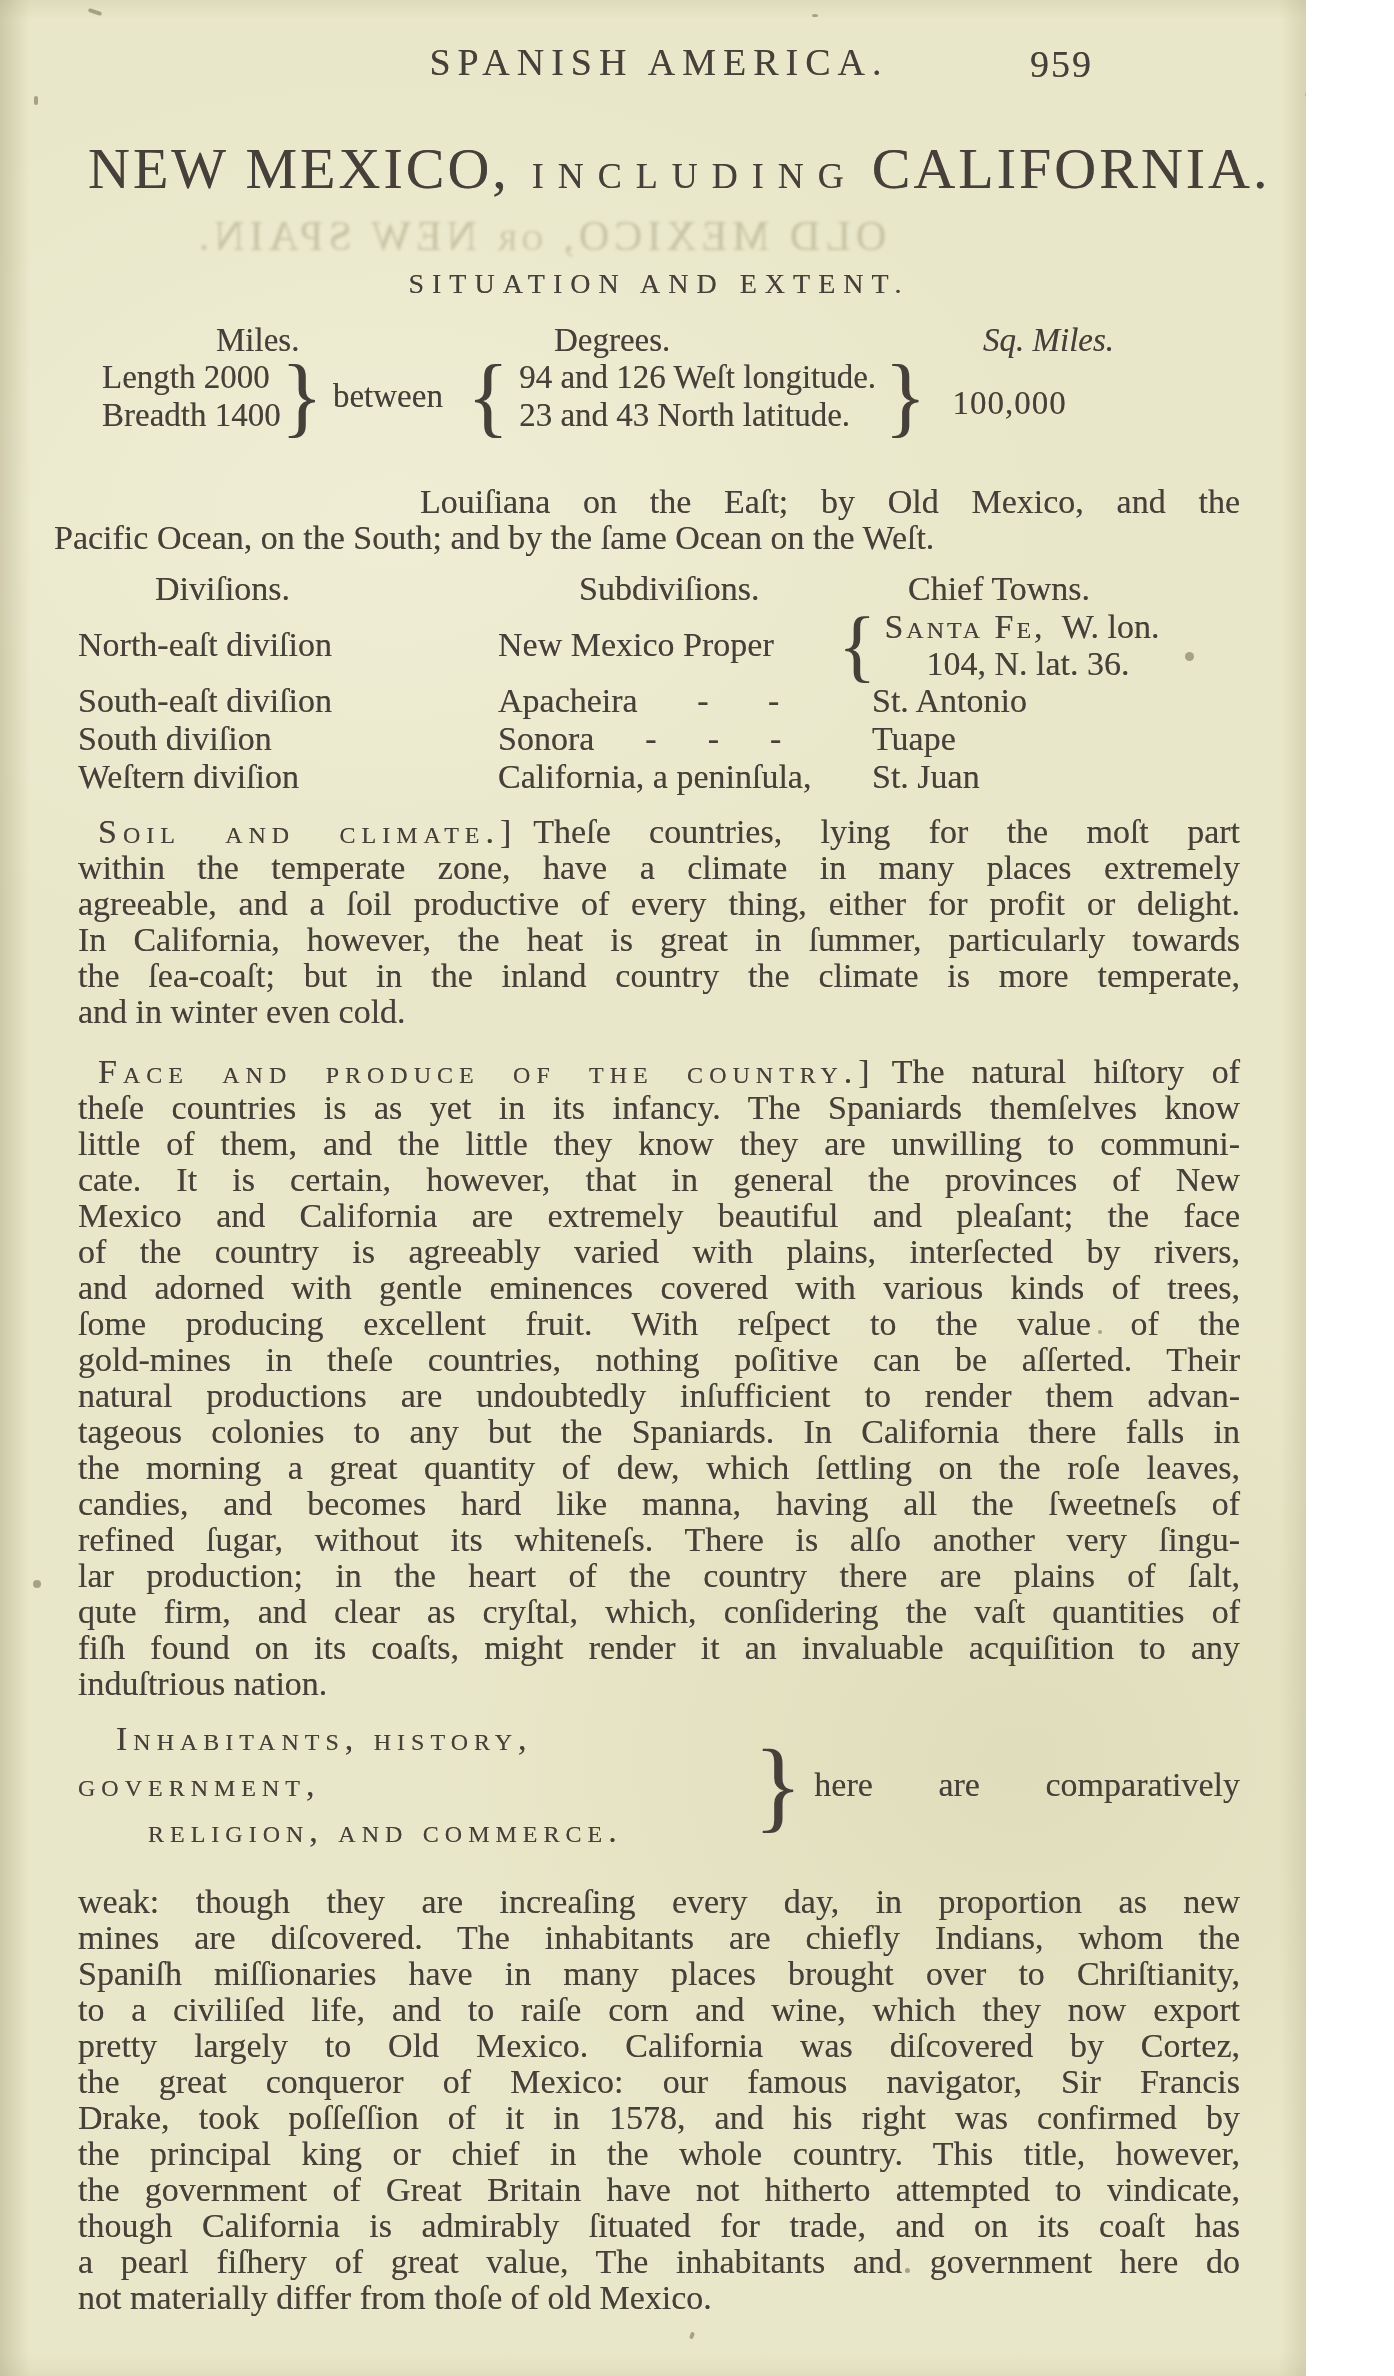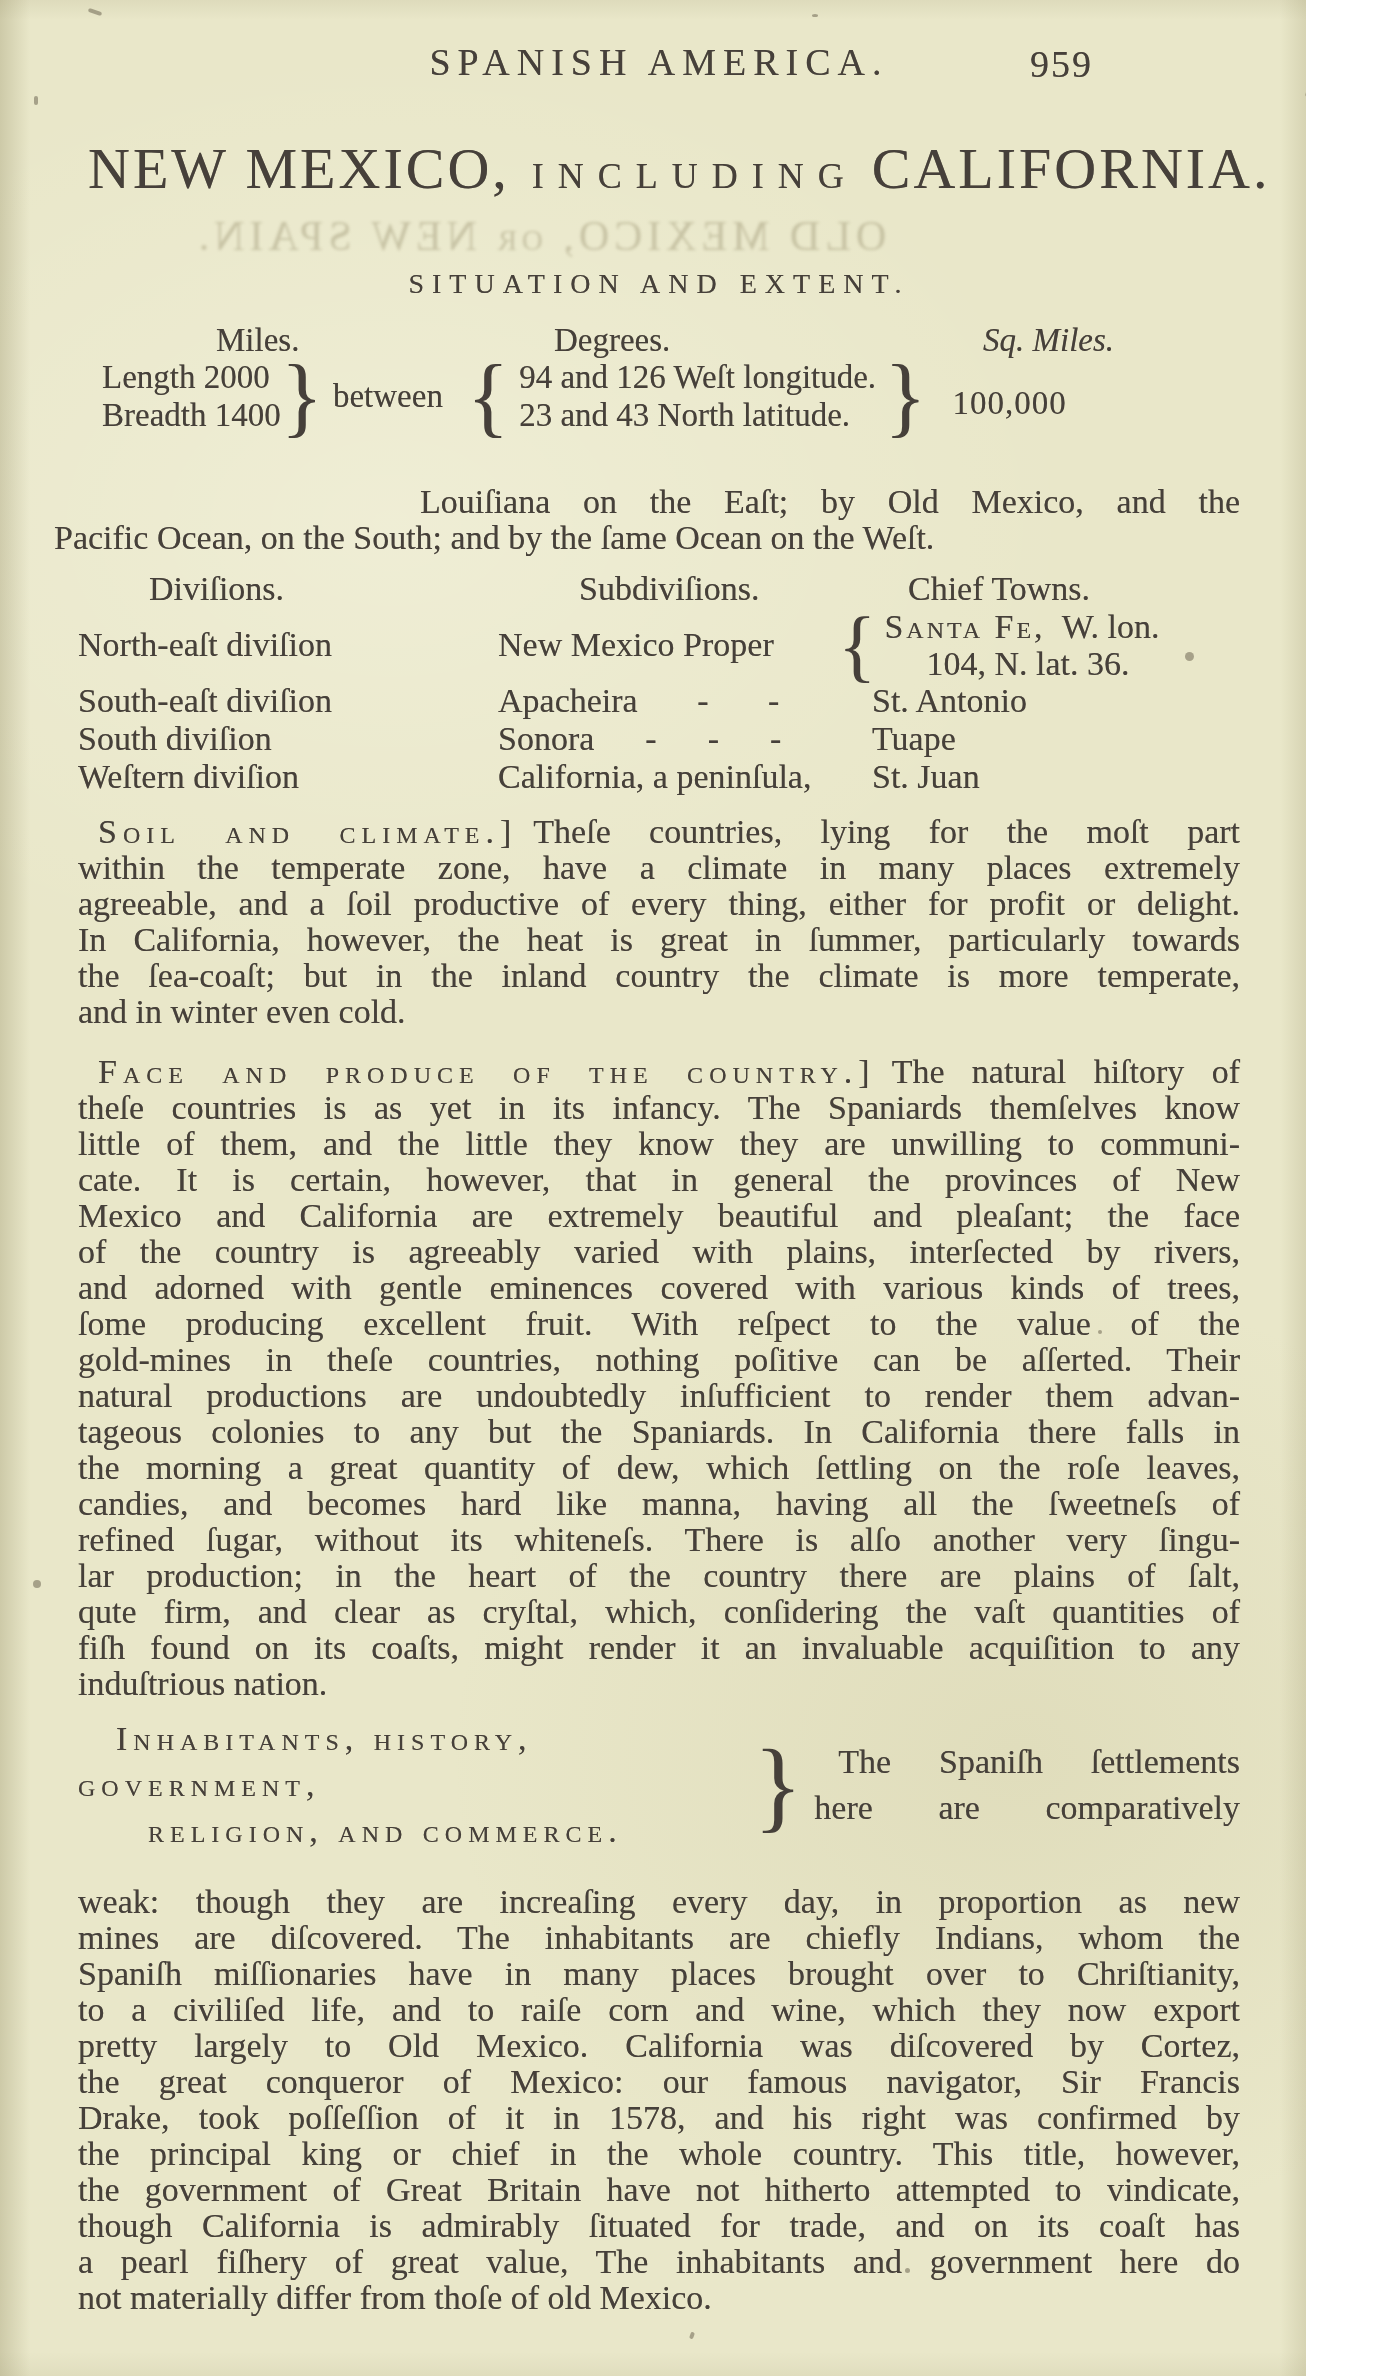--- a/index.html
+++ b/index.html
@@ -64,21 +64,21 @@
   .boundaries{margin-top:30px;}
   .b1{text-indent:40px;}
   .lead{font-variant:small-caps; font-size:47px; letter-spacing:2px; margin:0 8px 0 18px;}
   .b2{margin-left:342px; width:820px;}
   .b3{margin-left:-24px;}
 
   
   .divtable{margin-top:14px;}
   .divhead{position:relative; height:38px;}
   .divhead span{position:absolute;}
-  .dh1{left:71px;} .dh2{left:501px;} .dh3{left:830px;}
+  .dh1{left:77px;} .dh2{left:501px;} .dh3{left:830px;}
   .divrow{display:grid; grid-template-columns:420px 340px auto; line-height:38px; align-items:center;}
   .divrow .c2{white-space:pre;}
   .divrow .c3{padding-left:34px;}
   .row1 .c3{display:flex; align-items:center; padding-left:0;}
   .row1 .brace2{font-size:80px; line-height:64px; margin-right:8px; text-shadow:none;}
   .chief1 div{line-height:37px;}
   .chief-l2{padding-left:42px;}
 
   
   .para{margin-top:18px;}
@@ -231,21 +231,20 @@
         </div>
     </div>
 
     <div class="inh-head">
       <div class="inh-left">
         <div class="line sc ihl1">Inhabitants, history, government,</div>
         <div class="line sc ihl2">religion, and commerce.</div>
       </div>
       <div class="inh-brace">}</div>
       <div class="inh-right">
-        <div class="line ihr1">The Spaniſh ſettlements</div>
         <div class="line">here are comparatively</div>
       </div>
     </div>
 
     <div class="para inh-body">
       <div>
           <div class="line">weak: though they are increaſing every day, in proportion as new</div>
           <div class="line">mines are diſcovered.  The inhabitants are chiefly Indians, whom the</div>
           <div class="line">Spaniſh miſſionaries have in many places brought over to Chriſtianity,</div>
           <div class="line">to a civiliſed life, and to raiſe corn and wine, which they now export</div>

